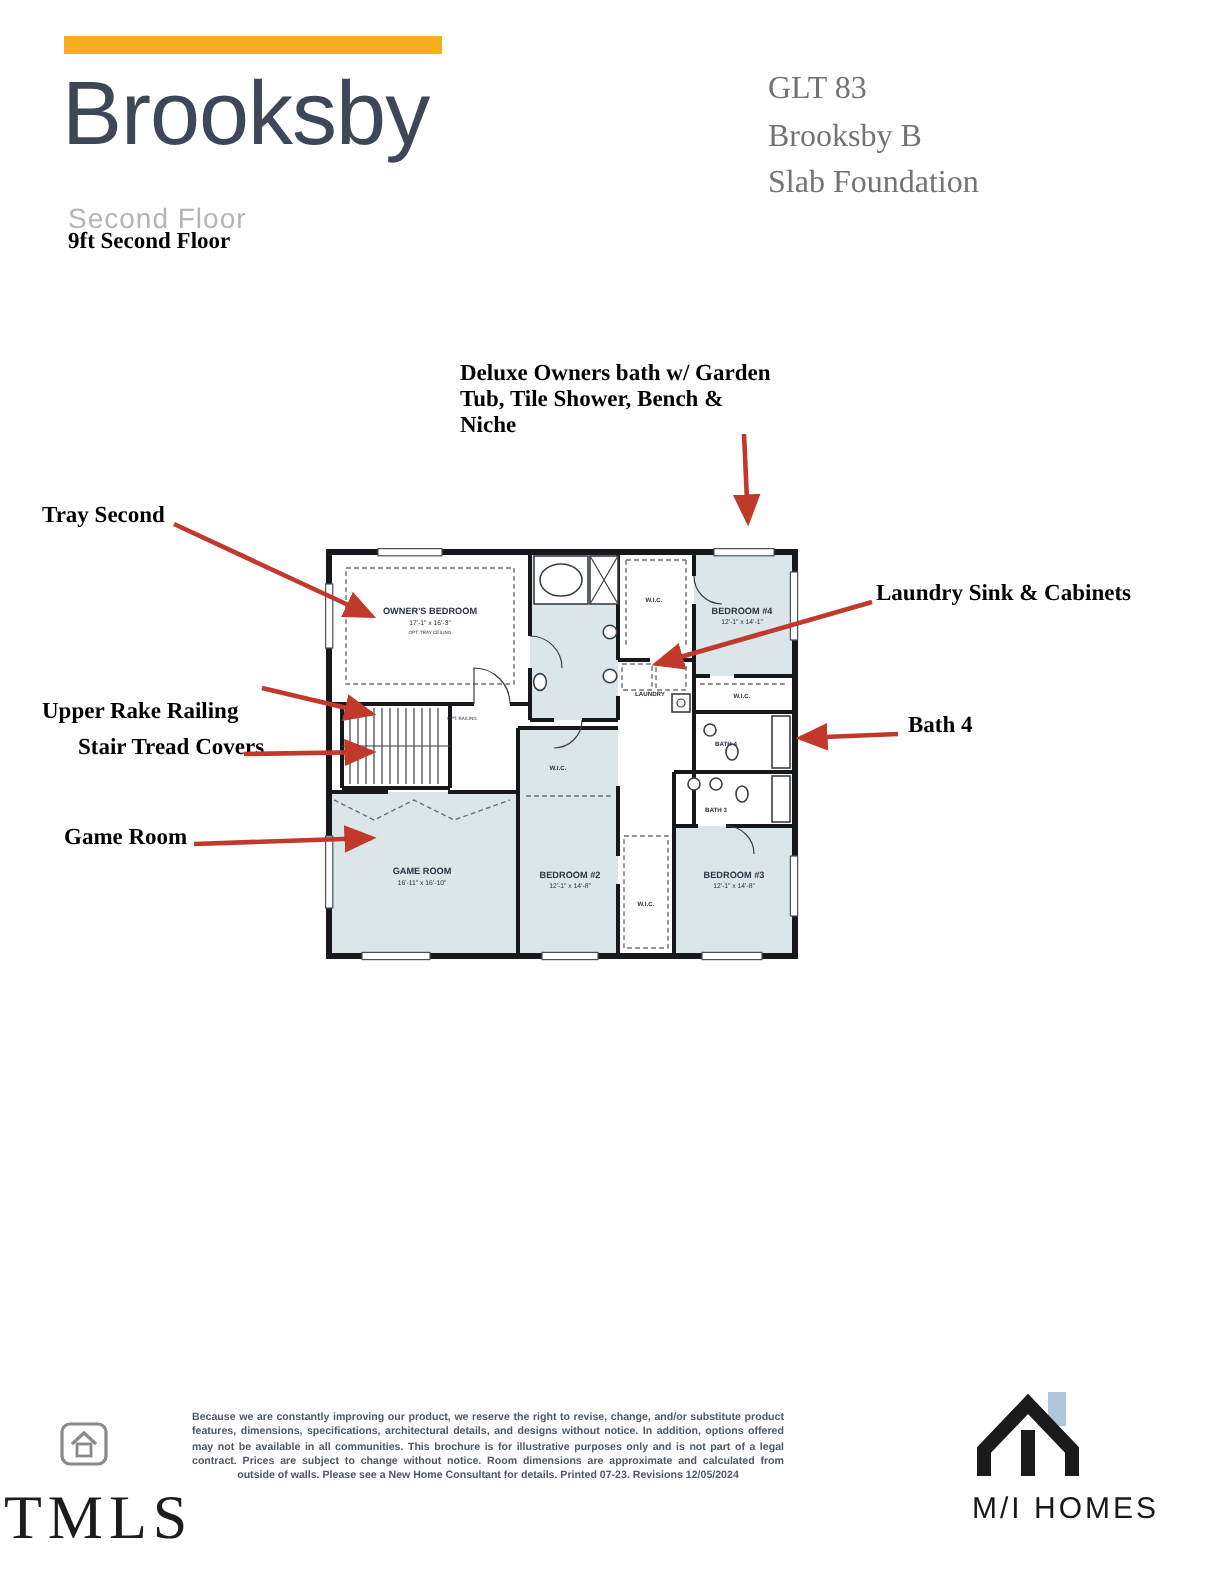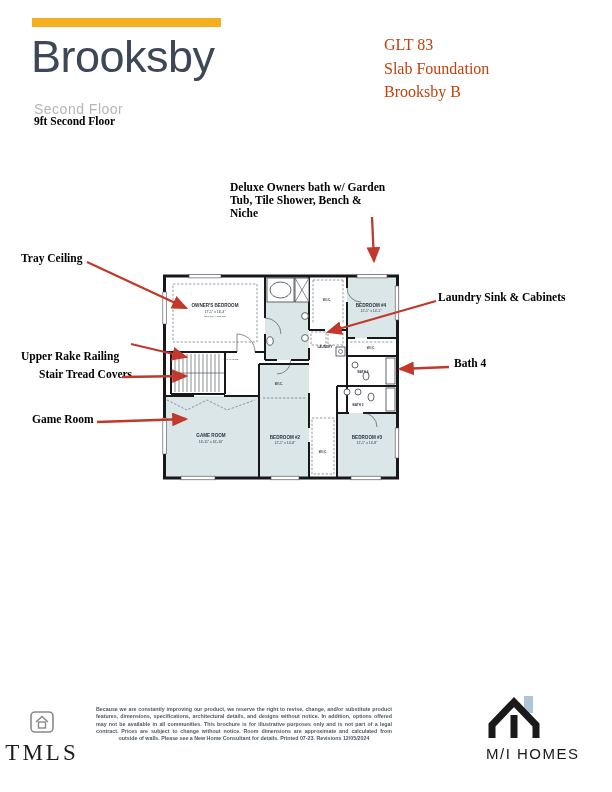--- a/index.html
+++ b/index.html
@@ -19,21 +19,21 @@
   #page-subtitle {
     position:absolute; left:34px; top:101px;
     font-size:14px; color:#B5B5B5; letter-spacing:0.5px;text-align:center;
   }
   #spec-note {
     position:absolute; left:34px; top:115px;
     font-family:"Liberation Serif", serif; font-weight:bold; font-size:11.5px; color:#000;
   }
   #plan-info {
     position:absolute; left:384px; top:33px;
-    font-family:"Liberation Serif", serif; font-size:16px; color:#c2410c; line-height:23.5px;
+    font-family:"Liberation Serif", serif; font-size:16px; color:#737373; line-height:23.5px;
   }
   
   .callout {
     position:absolute; font-family:"Liberation Serif", serif; font-weight:bold;
     font-size:11.5px; color:#000; line-height:13px; white-space:pre-line;
   }
   #co-owners-bath  { left:230px; top:181px; width:160px; }
   #co-tray         { left:21px;  top:252px; }
   #co-rake         { left:21px;  top:350px; }
   #co-stair        { left:27px;  top:368px;margin-left:12px; }
@@ -56,48 +56,48 @@
   .roomS { font-weight:bold; font-size:3.1px; text-anchor:middle; }
   .roomXS{ font-size:2.3px; text-anchor:middle; }
   
   #disclaimer {
     position:absolute; left:96px; top:706px; width:296px;
     font-size:5.3px; font-weight:bold; color:#4E5866; line-height:7.3px;
     text-align:justify; text-align-last:center;
   }
   #tmls-logo { position:absolute; left:2px; top:710px; width:80px; text-align:center; }
   #tmls-text {
-    font-family:"Liberation Serif", serif; font-size:23px; color:#1C1C1C;
+    font-family:"Liberation Serif", serif; font-size:31px; color:#1C1C1C;
     letter-spacing:3px; margin-top:2px;
   }
   #mi-logo { position:absolute; left:486px; top:692px; width:108px; text-align:left; }
   #mi-text {
     font-family:"Liberation Sans", sans-serif; font-size:15px; color:#16181C;
     letter-spacing:1.5px; margin-top:1px; font-weight:400;
   }
 </style>
 </head>
 <body>
 
 <div id="page">
 
   <div id="accent-bar"></div>
   <div id="page-title">Brooksby</div>
   <div id="page-subtitle">Second Floor</div>
   <div id="spec-note">9ft Second Floor</div>
   <div id="plan-info">
     <div>GLT 83</div>
+    <div>Brooksby B</div>
     <div>Slab Foundation</div>
-    <div>Brooksby B</div>
   </div>
 
   <div class="callout" id="co-owners-bath">Deluxe Owners bath w/ Garden
 Tub, Tile Shower, Bench &amp;
 Niche</div>
-  <div class="callout" id="co-tray">Tray Ceiling</div>
+  <div class="callout" id="co-tray">Tray Second</div>
   <div class="callout" id="co-rake">Upper Rake Railing</div>
   <div class="callout" id="co-stair">Stair Tread Covers</div>
   <div class="callout" id="co-game">Game Room</div>
   <div class="callout" id="co-laundry">Laundry Sink &amp; Cabinets</div>
   <div class="callout" id="co-bath4">Bath 4</div>
 
   <svg id="floorplan" viewBox="0 0 244 214">
 
     <rect class="fill" x="106" y="8" width="44" height="84"></rect>
     <rect class="fill" x="188" y="8" width="50" height="62"></rect>

